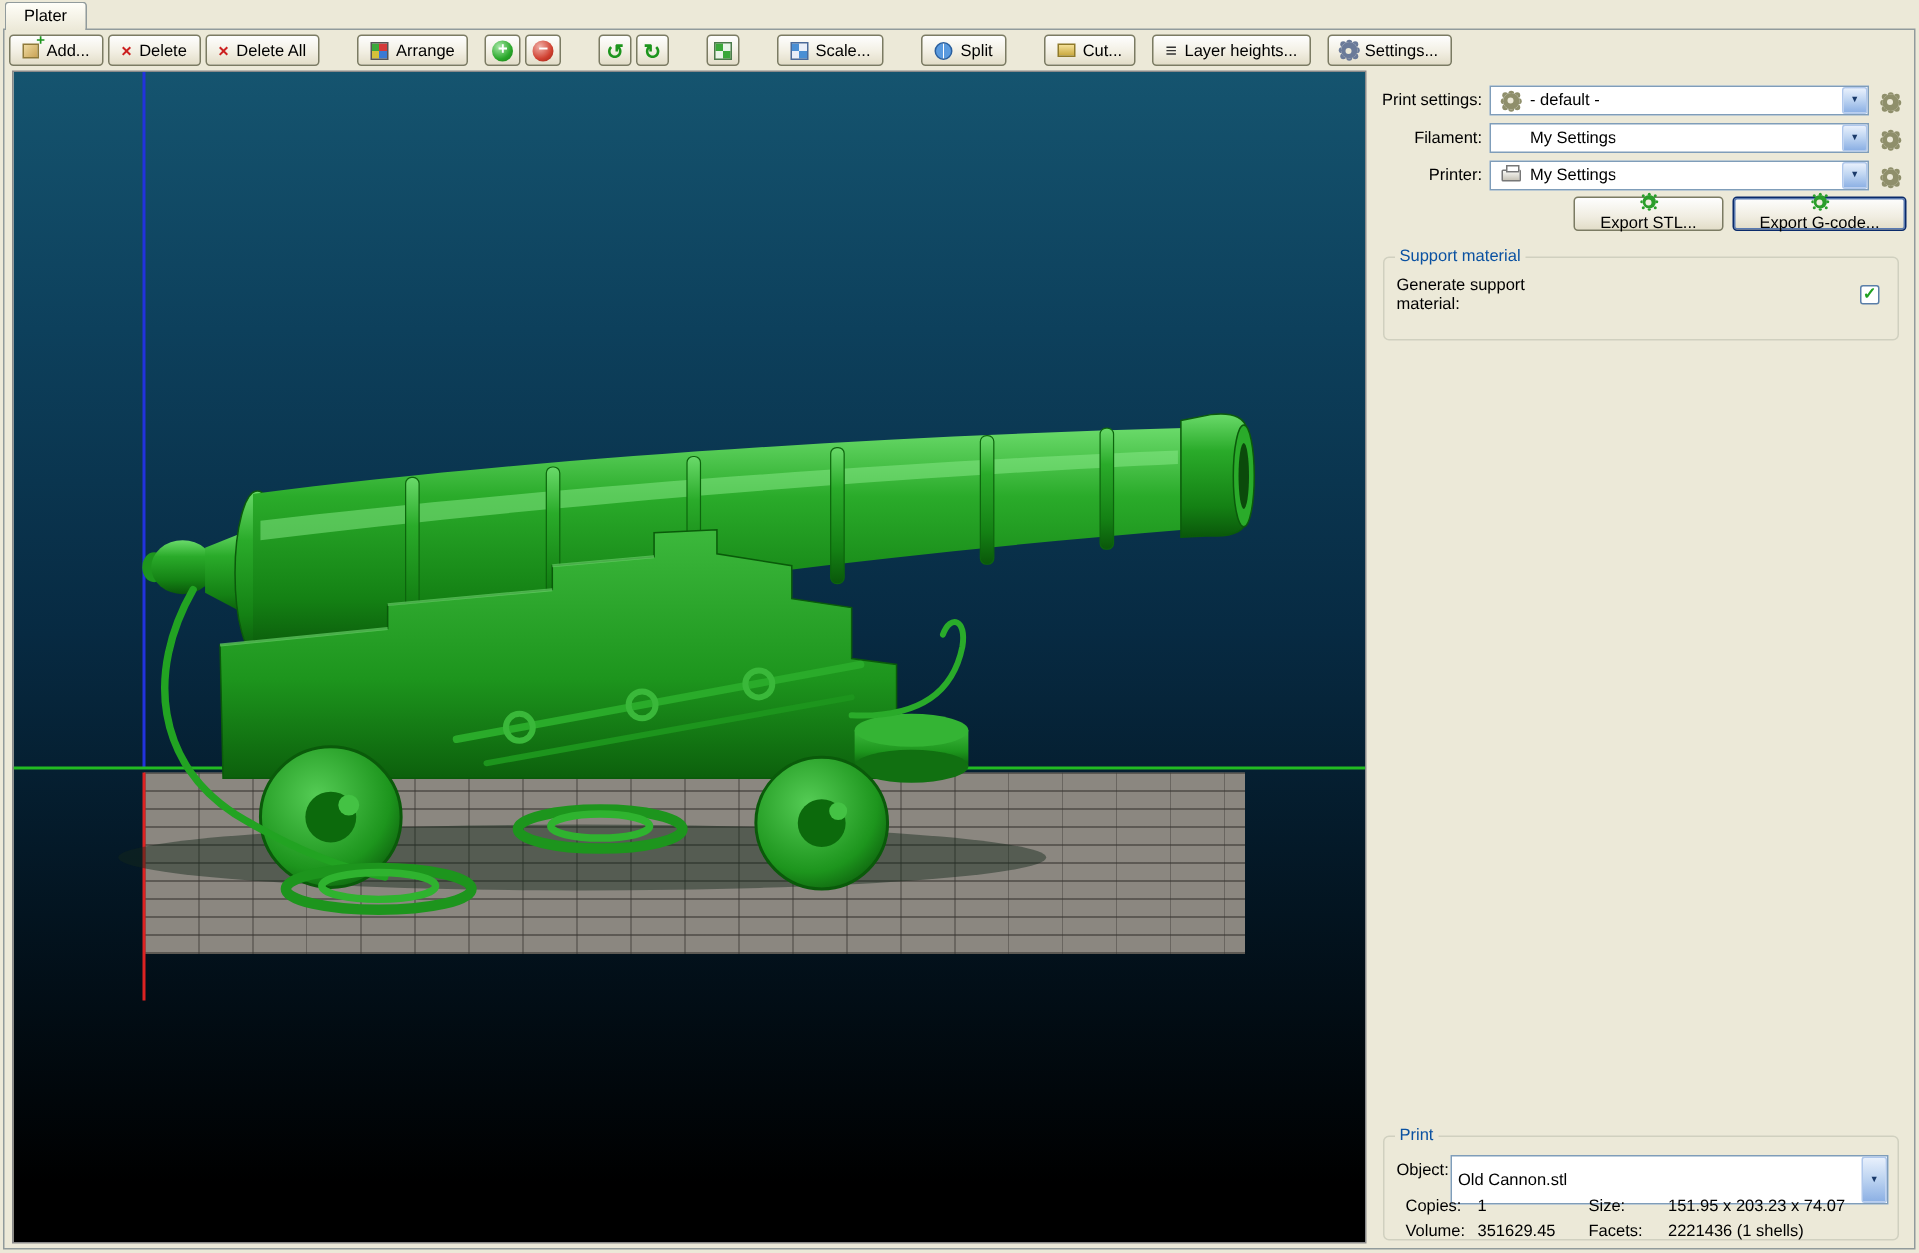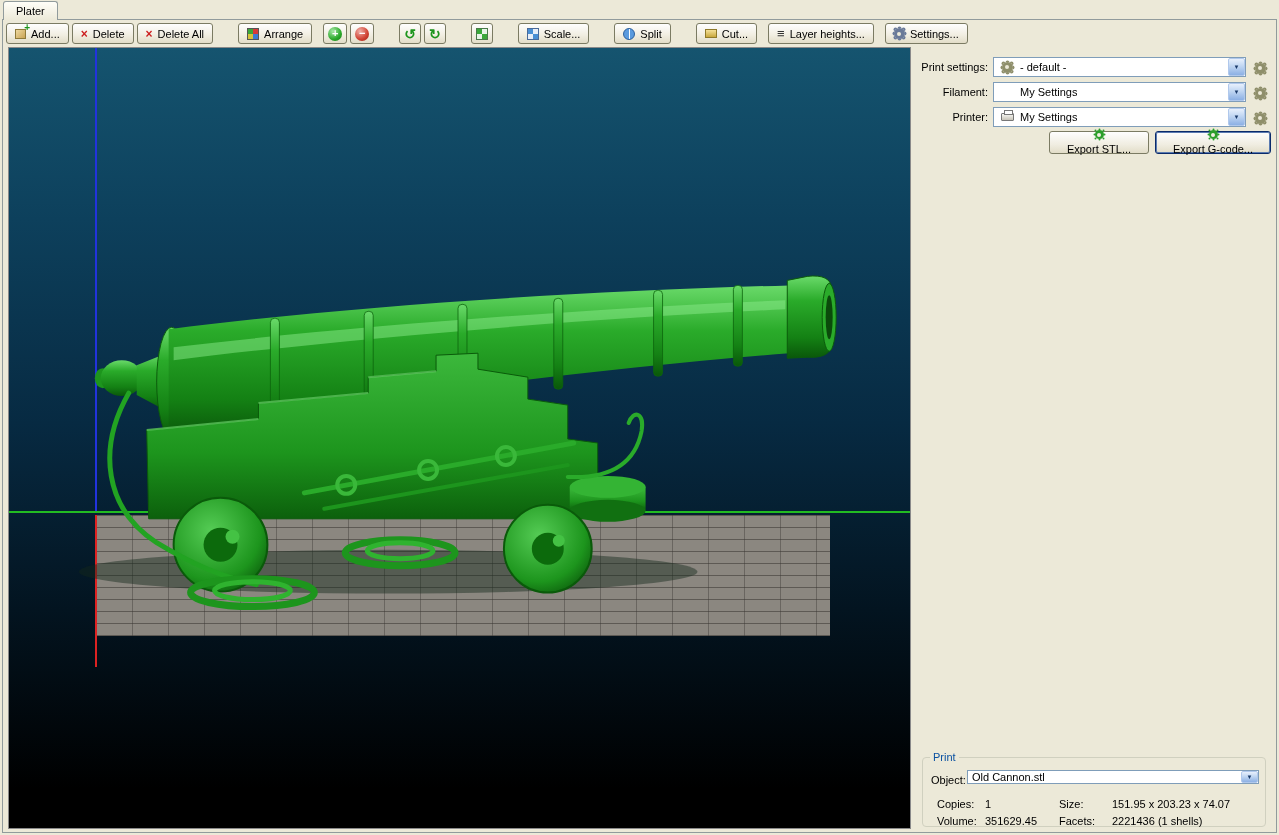--- a/index.html
+++ b/index.html
@@ -109,21 +109,21 @@
   .grouptitle{position:absolute;top:-8px;left:7px;background:#ece9d8;padding:0 3px;
     color:#0a51a1;line-height:14px;}
   .support-group{left:6px;right:8px;top:124px;height:56px;}
   .support-label{position:absolute;left:8px;top:12px;width:104px;line-height:13px;}
   .checkbox{position:absolute;right:12px;top:18px;width:13px;height:13px;background:#fff;
     border:1px solid #5a7ea8;border-radius:2px;display:flex;align-items:center;justify-content:center;}
   .checkbox .mark{color:#21a121;font-weight:bold;font-size:11px;line-height:11px;}
 
   .info-group{left:6px;right:8px;top:710px;height:70px;}
   .info-object-label{position:absolute;left:8px;top:13px;line-height:19px;}
-  .info-combo{position:absolute;left:44px;right:6px;top:12px;height:14px;display:flex;
+  .info-combo{position:absolute;left:44px;right:6px;top:12px;height:33px;display:flex;
     align-items:center;background:#fff;border:1px solid #7f9db9;padding-left:4px;}
   .info-combo .combo-arrow{margin-left:auto;width:17px;align-self:stretch;display:flex;
     align-items:center;justify-content:center;color:#1a3a6a;font-size:6px;
     background:linear-gradient(#e8f0fc,#c0d6f2 45%,#8cb0e4);border:1px solid #b0c8ec;border-radius:2px;}
   .ilbl,.ival{position:absolute;line-height:14px;white-space:nowrap;}
 </style>
 </head>
 <body>
 
 <div class="app">
@@ -312,20 +312,27 @@
         <button class="btn btn-stl">
           <span class="gear greenish"></span>
           <span>Export STL...</span>
         </button>
         <button class="btn default btn-gcode">
           <span class="gear greenish"></span>
           <span>Export G-code...</span>
         </button>
       </div>
 
+      <div class="groupbox support-group">
+        <span class="grouptitle">Support material</span>
+        <span class="support-label">Generate support material:</span>
+        <span class="checkbox">
+          <span class="mark">✓</span>
+        </span>
+      </div>
 
       <div class="groupbox info-group">
         <span class="grouptitle">Print</span>
         <span class="info-object-label">Object:</span>
         <div class="info-combo">
           <span class="combo-text">Old Cannon.stl</span>
           <span class="combo-arrow">▼</span>
         </div>
         <span class="ilbl" style="left:14px;top:39px;">Copies:</span>
         <span class="ival" style="left:62px;top:39px;">1</span>

